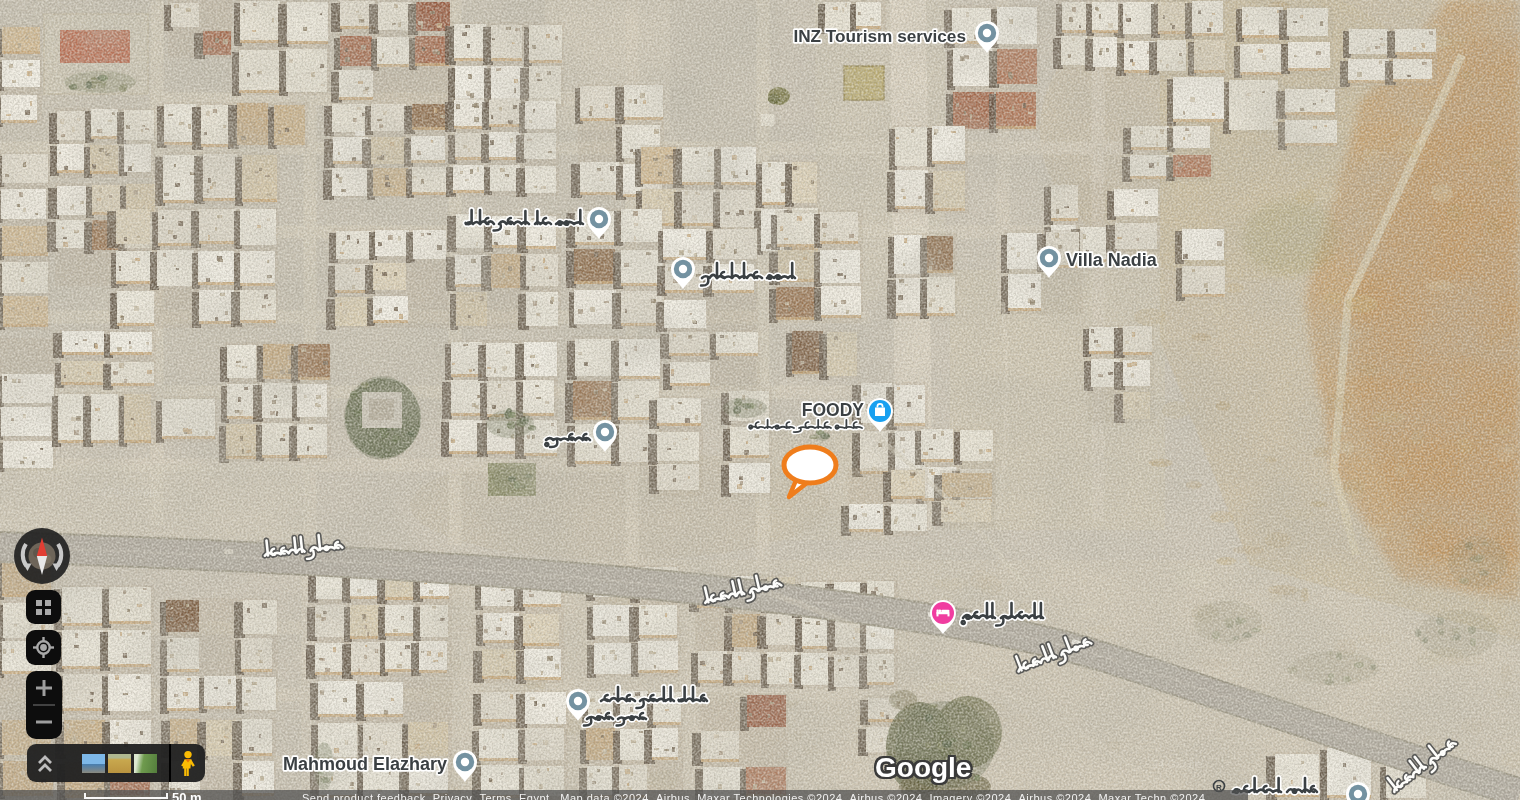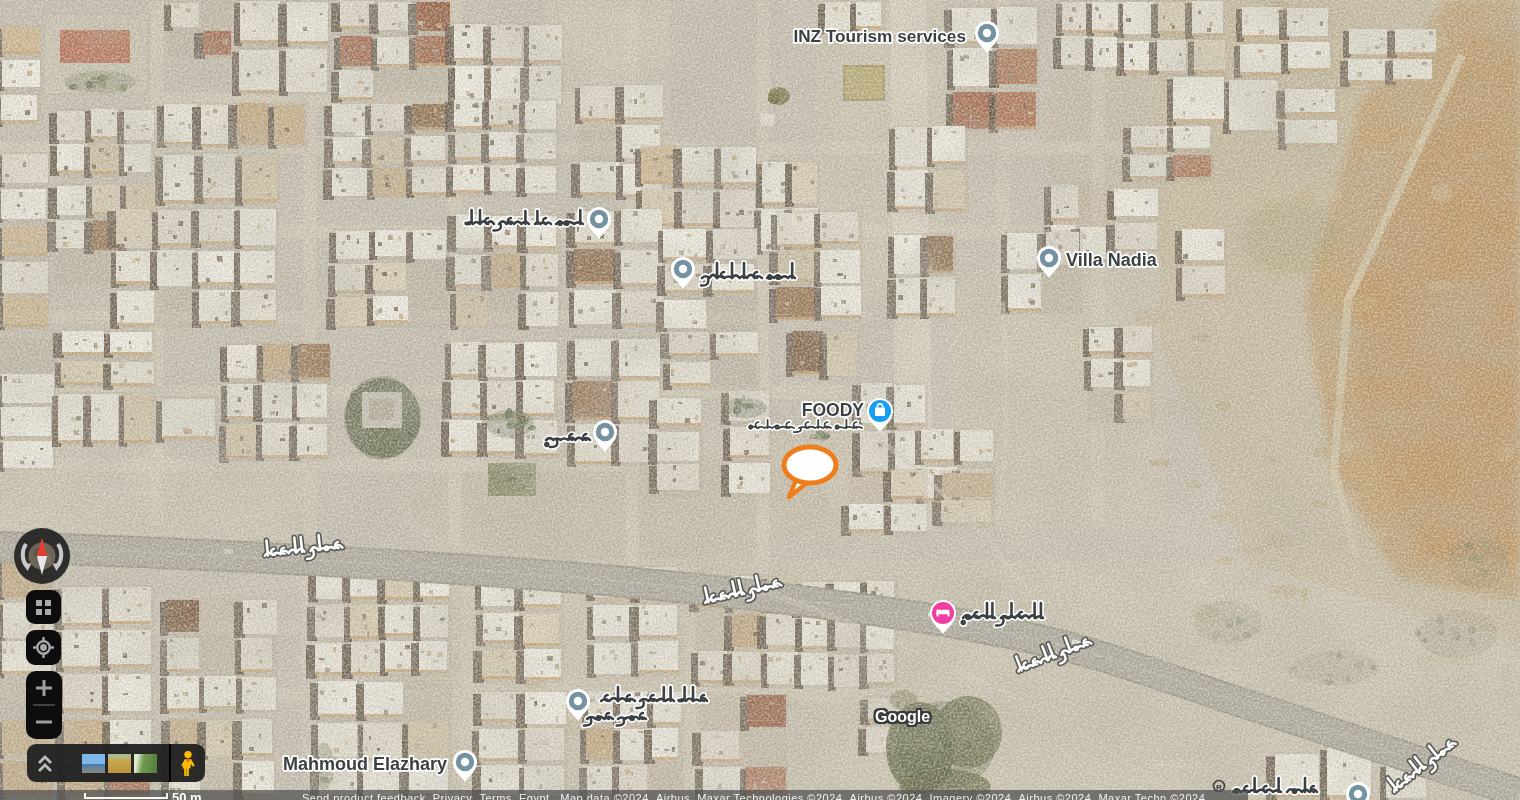--- a/index.html
+++ b/index.html
@@ -3084,21 +3084,21 @@
 <div style="position:absolute;left:178px;top:750px"><svg width="20" height="28" viewBox="0 0 20 28">
 <g fill="#fbbc04">
           <circle cx="10" cy="4.6" r="3.7"></circle>
 <path d="M6.6,9.3 h6.8 l-1,9.2 h-1.6 v7.5 h-2.1 v-7.5 h-0.4 v7.5 h-2.1 v-7.5 h-1.6 z"></path>
 <path d="M6.8,9.6 L3.2,15.5 l2,1.3 l3,-4.6 z"></path>
 <path d="M13.2,9.6 l3.6,5.9 l-2,1.3 l-3,-4.6 z"></path>
         </g>
 <path d="M7.4,9.3 L10,12.6 L12.6,9.3 Z" fill="#e8710a"></path>
       </svg></div>
 
-<div style="position:absolute;left:875px;top:708px;font-family:'Liberation Sans',sans-serif;font-weight:bold;font-size:16px;color:#ffffff;text-shadow:-2px -2px 0 #3a3a3a,2px -2px 0 #3a3a3a,-2px 2px 0 #3a3a3a,2px 2px 0 #3a3a3a,0 -2.3px 0 #3a3a3a,0 2.3px 0 #3a3a3a,-2.3px 0 0 #3a3a3a,2.3px 0 0 #3a3a3a">Google</div>
+<div style="position:absolute;left:875px;top:752px;font-family:'Liberation Sans',sans-serif;font-weight:bold;font-size:28px;color:#ffffff;text-shadow:-2px -2px 0 #3a3a3a,2px -2px 0 #3a3a3a,-2px 2px 0 #3a3a3a,2px 2px 0 #3a3a3a,0 -2.3px 0 #3a3a3a,0 2.3px 0 #3a3a3a,-2.3px 0 0 #3a3a3a,2.3px 0 0 #3a3a3a">Google</div>
 
 <div style="position:absolute;left:0px;top:790px;width:1248px;height:10px;background:rgba(80,80,80,0.72)"></div>
 
 <div style="position:absolute;left:84px;top:793px;width:84px;height:6px;border-left:2px solid #fff;border-right:2px solid #fff;border-bottom:2px solid #fff;opacity:0.95"></div>
 
 <div style="position:absolute;left:172px;top:790px;font-family:'Liberation Sans',sans-serif;font-size:13px;font-weight:bold;color:#fff">50 m</div>
 
 <div style="position:absolute;left:302px;top:792px;font-family:'Liberation Sans',sans-serif;font-size:11px;color:rgba(255,255,255,0.9);white-space:nowrap;letter-spacing:0.5px">Send product feedback &nbsp;Privacy &nbsp;Terms &nbsp;Egypt &nbsp;&nbsp;Map data ©2024 &nbsp;Airbus, Maxar Technologies ©2024 &nbsp;Airbus ©2024 &nbsp;Imagery ©2024 &nbsp;Airbus ©2024 &nbsp;Maxar Techn ©2024</div>
 </div>
 </body></html>

